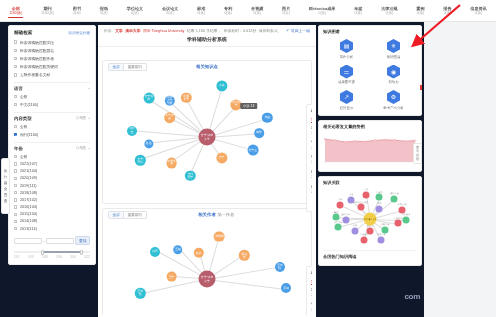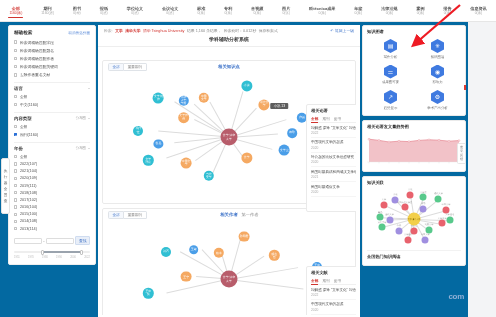--- a/index.html
+++ b/index.html
@@ -1,21 +1,21 @@
 <!DOCTYPE html>
 <html><head>
 <meta charset="utf-8">
 <style>
   * { box-sizing: border-box; margin:0; padding:0; }
   html,body { width:496px; height:317px; overflow:hidden; }
   body {
     font-family: "Liberation Sans", "DejaVu Sans", sans-serif;
     background:#f3f4f6; font-size:4.2px; color:#333;
   }
-  .app { position:relative; width:468px; height:317px; background:#0369a1; }
+  .app { position:relative; width:424px; height:317px; background:#0f172a; }
 
   
   .topbar {
     position:absolute; left:0; top:0; width:496px; height:22px;
     background:#fff; display:flex; align-items:center;
     border-bottom:1px solid #e6e6e6;
   }
   .ttab {
     flex:1 1 auto; text-align:center; line-height:1.25;
     padding:2px 0 2px; position:relative; cursor:pointer;

